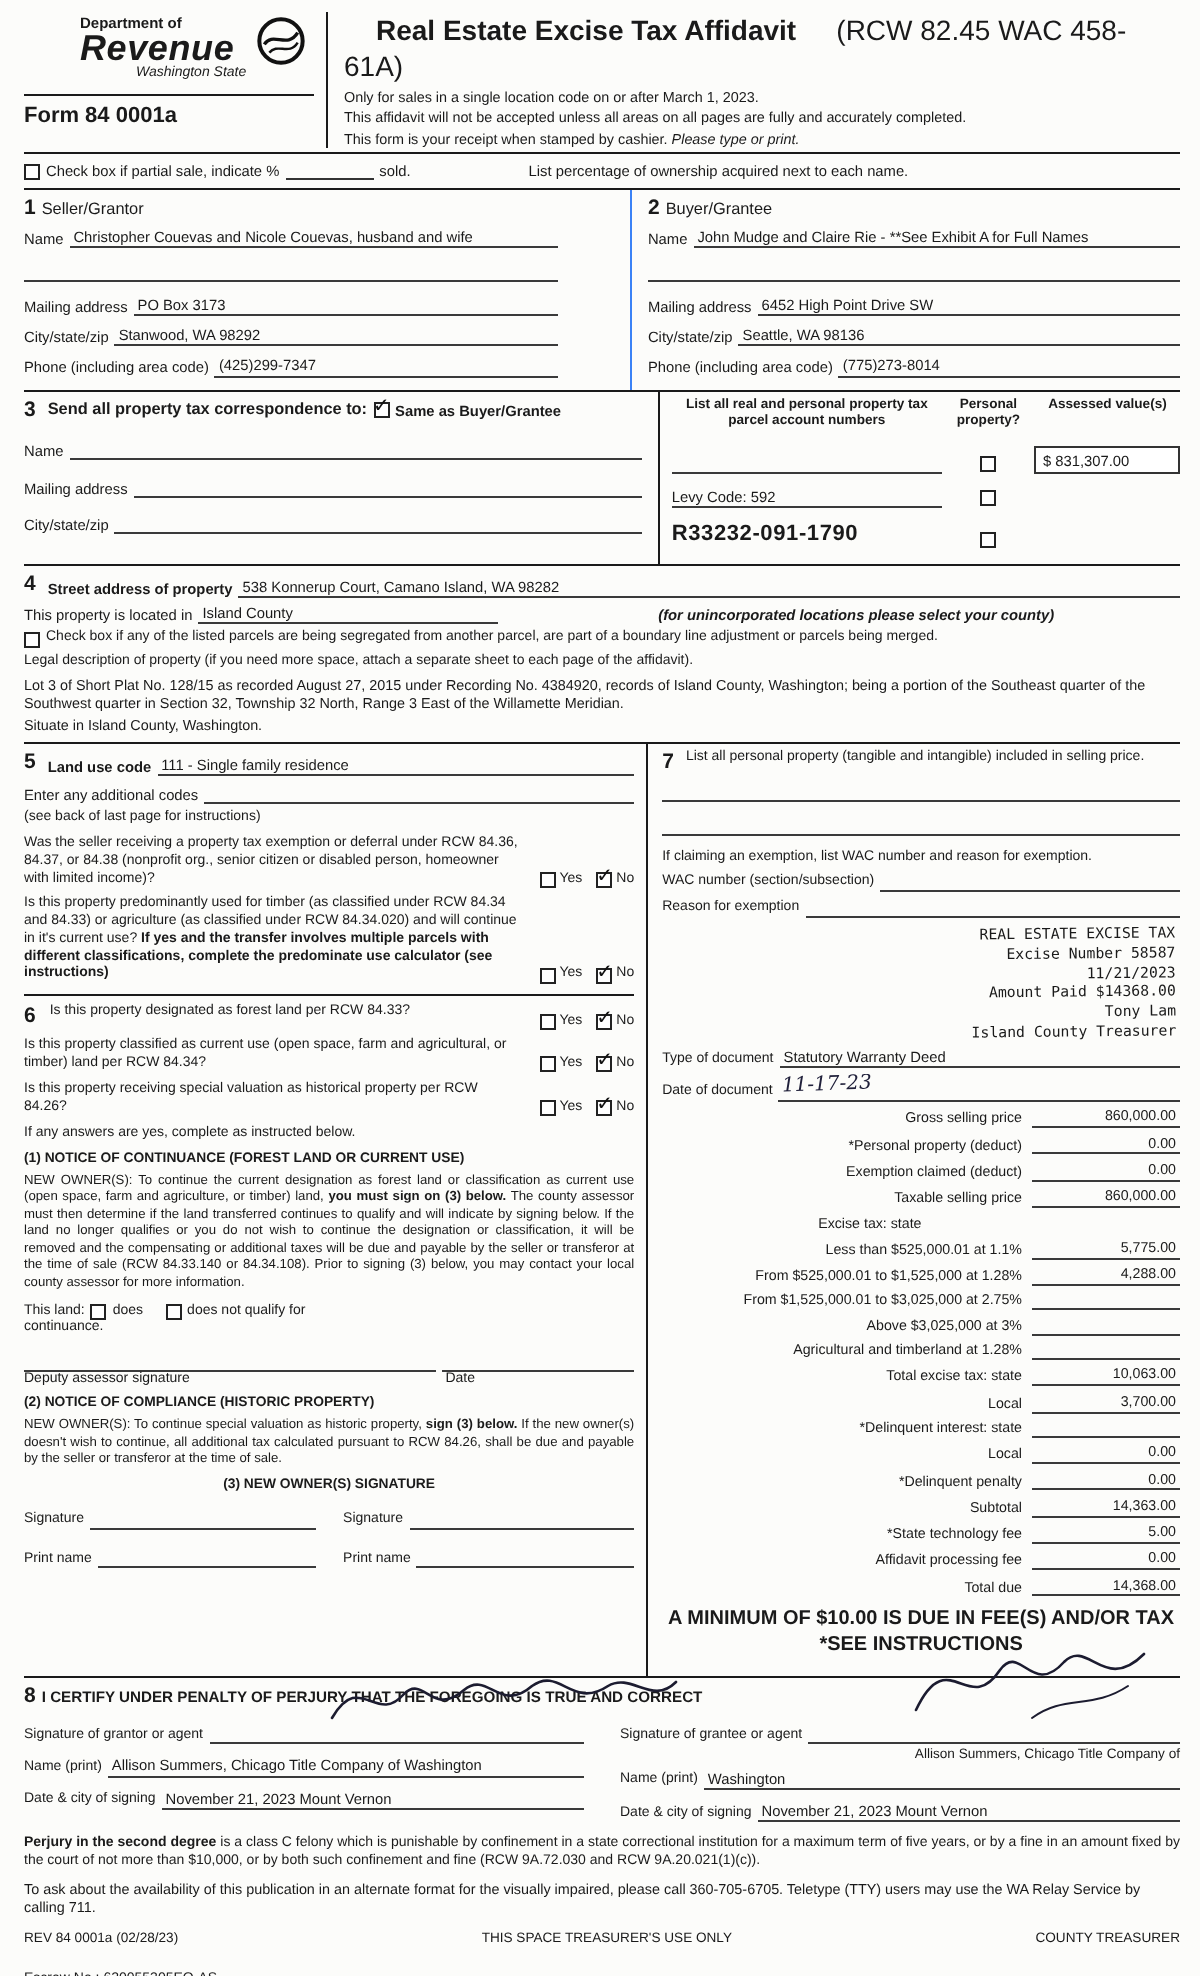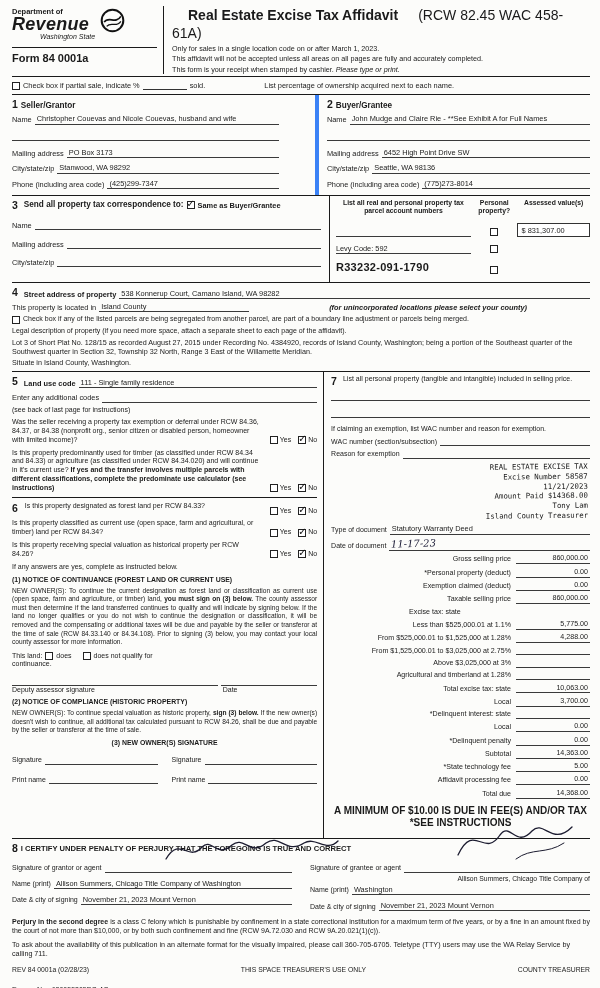--- a/index.html
+++ b/index.html
@@ -3,48 +3,48 @@
 <meta charset="utf-8">
 <style>
 *{box-sizing:border-box;margin:0;padding:0;}
 html,body{margin:0;padding:0;}
 body{width:600px;height:988px;background:#ffffff;font-family:"Liberation Sans","DejaVu Sans",sans-serif;}
 .page{width:600px;height:988px;background:#fcfcfa;color:#1a1a1a;padding:6px 10px 6px 12px;font-size:7.4px;line-height:1.25;display:flex;flex-direction:column;overflow:hidden;position:relative;}
 .b{font-weight:bold;}.it{font-style:italic;}.c{text-align:center;}
 
 .header{display:flex;border-bottom:1.5px solid #1a1a1a;padding-bottom:2px;}
 .h-left{width:152px;border-right:1.5px solid #1a1a1a;padding:1px 6px 2px 0;display:flex;flex-direction:column;}
-.logo-block{display:flex;gap:5px;}
+.logo-block{display:flex;gap:5px;margin-left:28px;}
 .dept-small{font-size:7.5px;font-weight:bold;}
 .dept-big{font-size:18px;font-weight:bold;font-style:italic;font-family:Liberation Sans, sans-serif;line-height:.95;letter-spacing:.3px;}
 .dept-state{font-size:7px;font-style:italic;margin-left:28px;}
 .logo{width:25px;height:25px;flex:none;margin-top:1px;}
 .form-no{font-size:11px;font-weight:bold;border-top:1px solid #1a1a1a;margin-top:5px;padding-top:4px;}
 .h-right{flex:1;padding-left:8px;padding-top:1px;}
 .form-title{font-size:14px;font-weight:bold;margin-left:16px;}
 .rcw{font-size:14px;margin-left:18px;}
 .sub{font-size:7.2px;margin-top:1.6px;}
 
 .cb{display:inline-block;width:8px;height:8px;border:1px solid #222;background:#fff;position:relative;flex:none;vertical-align:-1px;}
 .cb[data-checked="true"]::after{content:"✓";position:absolute;left:-1px;top:-4px;font-size:10px;font-weight:bold;color:#111;}
 .fl{display:flex;align-items:flex-end;gap:3px;}
 .lbl{white-space:nowrap;}
 .uval{flex:1;border-bottom:1px solid #3a3a3a;padding:0 2px;min-height:9.5px;white-space:nowrap;overflow:hidden;}
 .ulfull{border-bottom:1px solid #3a3a3a;height:10px;}
 .secnum{font-size:10.5px;font-weight:bold;margin-right:3px;}
-.sechead{font-size:8.2px;font-weight:bold;}
+.sechead{font-size:8.2px;font-weight:normal;}
 .mt3{margin-top:3px;}.mt5{margin-top:5px;}.mt7{margin-top:7px;}
 
 .partial{display:flex;align-items:flex-end;gap:3px;padding:4px 0;border-bottom:1px solid #1a1a1a;}
 .ulshort{width:44px;border-bottom:1px solid #333;height:9px;}
 .ownership{margin-left:56px;}
 
 .s12{display:flex;border-bottom:1px solid #1a1a1a;}
 .s12col{width:50%;padding:3px 8px 6px 0;}
-.s12col.right{border-left:4px solid #3b82f6;padding-left:8px;padding-right:0;margin-left:28px;}
+.s12col.right{border-left:1px solid #3b82f6;padding-left:8px;padding-right:0;margin-left:28px;}
 
 .s3{display:flex;border-bottom:1px solid #1a1a1a;}
 .s3left{width:55%;border-right:1px solid #1a1a1a;padding:3px 8px 7px 0;}
 .s3right{width:45%;padding:3px 0 7px 6px;}
 .s3left .fl{margin-top:9px;}
 .pthead{display:flex;font-size:6.8px;font-weight:bold;text-align:center;gap:2px;}
 .ptc1{width:54%;}.ptc2{width:17%;text-align:center;}.ptc3{width:29%;}
 .ptrow{display:flex;align-items:flex-end;gap:2px;margin-top:7px;}
 .avbox{display:block;border:1px solid #333;padding:2px 3px 1px;background:#fff;}
 .parcelnum{font-weight:bold;font-size:11px;letter-spacing:.3px;}

